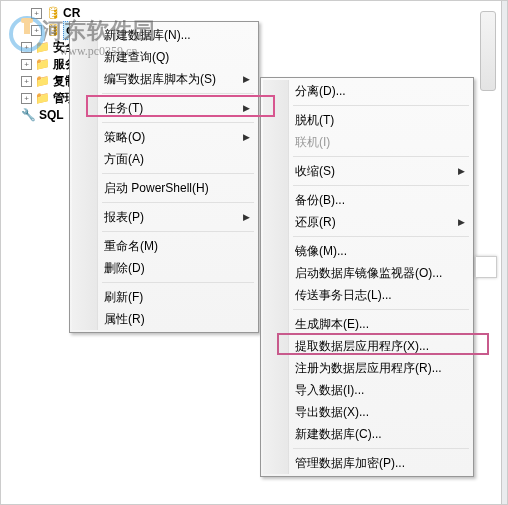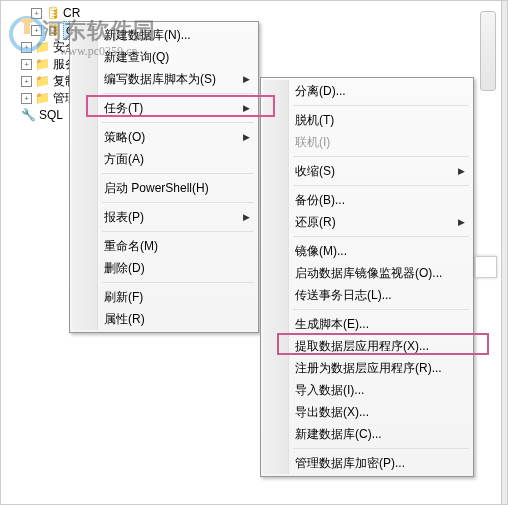--- a/index.html
+++ b/index.html
@@ -4,21 +4,21 @@
 <style>
   * { box-sizing: border-box; margin: 0; padding: 0; font-family: "Microsoft YaHei", SimSun, sans-serif; font-size: 12px; }
   body { width: 508px; height: 505px; background: #fff; position: relative; overflow: hidden; border: 1px solid #ccc; }
   
   .tree { padding: 4px 0 0 8px; }
   .tree-item { display: flex; align-items: center; height: 17px; line-height: 17px; }
   .tree-item .expander { width: 11px; height: 11px; border: 1px solid #888; display: inline-flex; align-items: center; justify-content: center; font-size: 8px; line-height: 8px; margin-right: 3px; background:#fff; color:#666; }
   .tree-item .icon { width:16px; height:16px; display:inline-flex; align-items:center; justify-content:center; margin-right:2px;}
   .db-icon { color:#e0a000; }
   .folder-icon { color:#e6b84a; }
-  .tree-item .label { white-space: nowrap; }
+  .tree-item .label { white-space: nowrap; font-weight: bold; }
   .tree-ind-1 { margin-left: 12px; }
   .tree-ind-2 { margin-left: 22px; }
   .selected { background: #cbe8f6; border: 1px dotted #4a90d9; padding: 0 2px; }
   
   .right-panel-edge { position: absolute; top: 0; bottom: 0; right: 0; width: 6px; background: #eaecee; border-left:1px solid #c8c8c8; }
   .right-scroll { position: absolute; right: 11px; top: 10px; width: 16px; height: 80px; background: linear-gradient(#f4f4f4,#e4e4e4); border:1px solid #c2c2c2; border-radius:3px; }
   .right-pagecurl { position:absolute; right:10px; top:255px; width:22px; height:22px; background:#fff; border:1px solid #ccc; box-shadow:0 0 3px rgba(0,0,0,.2); }
   
   .menu { position: absolute; background: linear-gradient(#fafafa,#f4f4f4); border: 1px solid #979797; box-shadow: 2px 2px 3px rgba(0,0,0,.25); padding: 2px; }
   .menu .gutter { position:absolute; top:2px; bottom:2px; left:2px; width:26px; background: linear-gradient(to right,#f1f1f1,#e8e8e8); border-right:1px solid #e0e0e0;}

